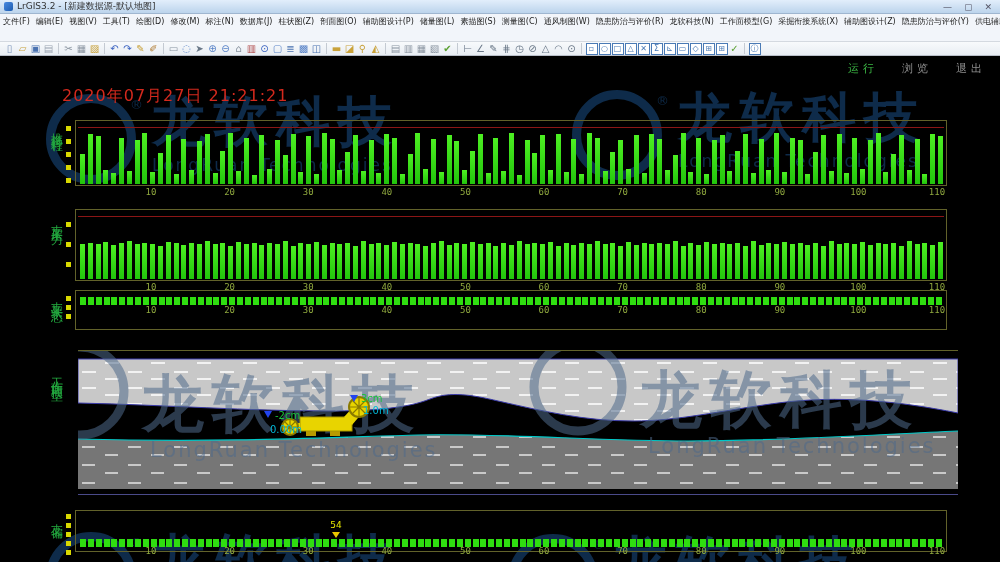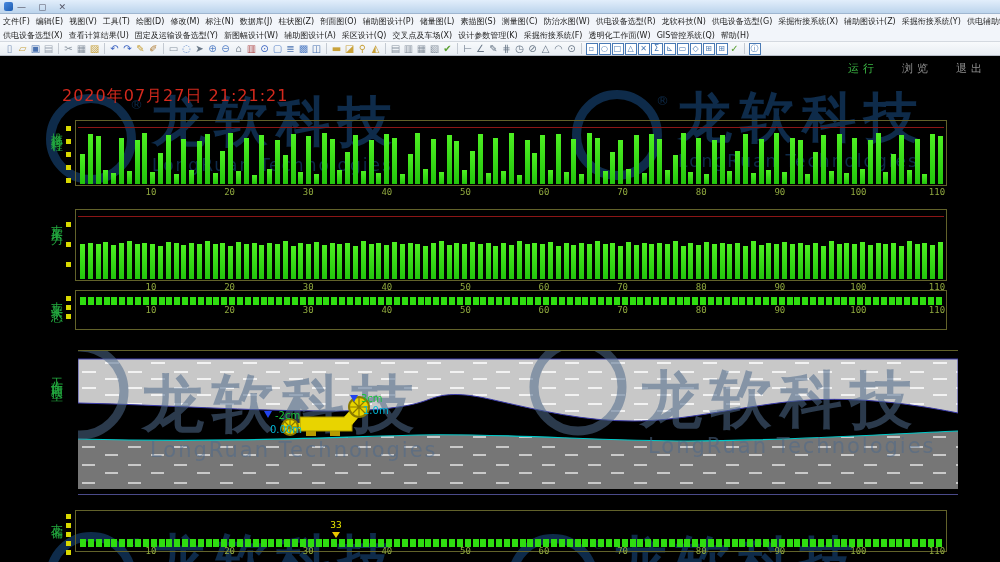--- a/index.html
+++ b/index.html
@@ -43,20 +43,21 @@
   .marker33 .mlabel{font-size:9px;color:#e8e800;display:block;line-height:9px;}
   .marker33 .mtri{width:0;height:0;border-left:4px solid transparent;border-right:4px solid transparent;border-top:6px solid #e8c800;margin:2px auto 0;}
 </style>
 </head>
 <body>
 
 <div class="app">
 
   <div class="titlebar">
     <div class="app-icon"></div>
+    <div class="title-text">LrGIS3.2 - [新建数据源-默认地图]</div>
     <div class="winbtns">
       <span>—</span>
       <span>▢</span>
       <span>✕</span>
     </div>
   </div>
 
   <div class="menubar">
     <div class="menurow">
         <div class="menu-item">文件(F)</div>
@@ -66,42 +67,28 @@
         <div class="menu-item">绘图(D)</div>
         <div class="menu-item">修改(M)</div>
         <div class="menu-item">标注(N)</div>
         <div class="menu-item">数据库(J)</div>
         <div class="menu-item">柱状图(Z)</div>
         <div class="menu-item">剖面图(O)</div>
         <div class="menu-item">辅助图设计(P)</div>
         <div class="menu-item">储量图(L)</div>
         <div class="menu-item">素描图(S)</div>
         <div class="menu-item">测量图(C)</div>
-        <div class="menu-item">防治水图(W)</div>
-        <div class="menu-item">供电设备选型(R)</div>
+        <div class="menu-item">通风制图(W)</div>
+        <div class="menu-item">隐患防治与评价(R)</div>
         <div class="menu-item">龙软科技(N)</div>
-        <div class="menu-item">供电设备选型(G)</div>
+        <div class="menu-item">工作面模型(G)</div>
         <div class="menu-item">采掘衔接系统(X)</div>
         <div class="menu-item">辅助图设计(Z)</div>
-        <div class="menu-item">采掘衔接系统(Y)</div>
+        <div class="menu-item">隐患防治与评价(Y)</div>
         <div class="menu-item">供电辅助制图(Z)</div>
-      </div>
-    <div class="menurow">
-        <div class="menu-item">供电设备选型(X)</div>
-        <div class="menu-item">查看计算结果(U)</div>
-        <div class="menu-item">固定及运输设备选型(Y)</div>
-        <div class="menu-item">新图幅设计(W)</div>
-        <div class="menu-item">辅助图设计(A)</div>
-        <div class="menu-item">采区设计(Q)</div>
-        <div class="menu-item">交叉点及车场(X)</div>
-        <div class="menu-item">设计参数管理(K)</div>
-        <div class="menu-item">采掘衔接系统(F)</div>
-        <div class="menu-item">透明化工作面(W)</div>
-        <div class="menu-item">GIS管控系统(Q)</div>
-        <div class="menu-item">帮助(H)</div>
       </div>
   </div>
 
   <div class="toolbar">
       <div class="tb-icon" style="color: rgb(122, 147, 184);">▯</div>
       <div class="tb-icon" style="color: rgb(201, 162, 58);">▱</div>
       <div class="tb-icon" style="color: rgb(74, 114, 176);">▣</div>
       <div class="tb-icon" style="color: rgb(154, 164, 176);">▤</div>
       <div class="tb-sep"></div>
       <div class="tb-icon" style="color: rgb(138, 148, 160);">✂</div>
@@ -675,21 +662,21 @@
         <text x="197" y="68" font-size="10" fill="#19c23c">-2cm</text>
         <text x="192" y="82" font-size="10" fill="#00b8d8">0.00m</text>
         <polygon points="272,44 280,44 276,51" fill="#2244ee"></polygon>
         <text x="283" y="51" font-size="10" fill="#19c23c">3cm</text>
         <text x="285" y="63" font-size="10" fill="#00b8d8">1.0m</text>
       </g>
     </svg>
 
     <div class="panel" style="top:454px;height:42px">
       <div class="marker33">
-        <span class="mlabel">33</span>
+        <span class="mlabel">54</span>
         <div class="mtri"></div>
       </div>
       <div style="position:absolute;top:28px;left:0;right:0;height:9px">
           <div class="sq" style="left: 4px;"></div>
           <div class="sq" style="left: 11.85px;"></div>
           <div class="sq" style="left: 19.7px;"></div>
           <div class="sq" style="left: 27.55px;"></div>
           <div class="sq" style="left: 35.4px;"></div>
           <div class="sq" style="left: 43.25px;"></div>
           <div class="sq" style="left: 51.1px;"></div>

